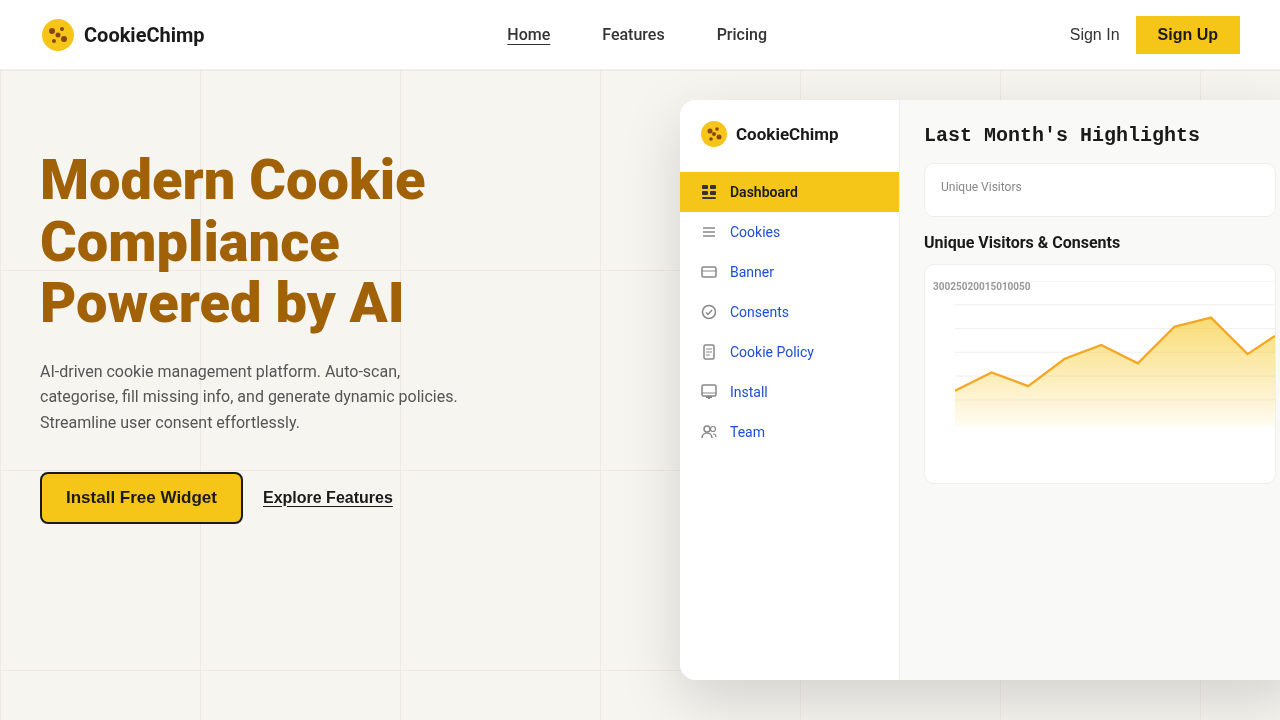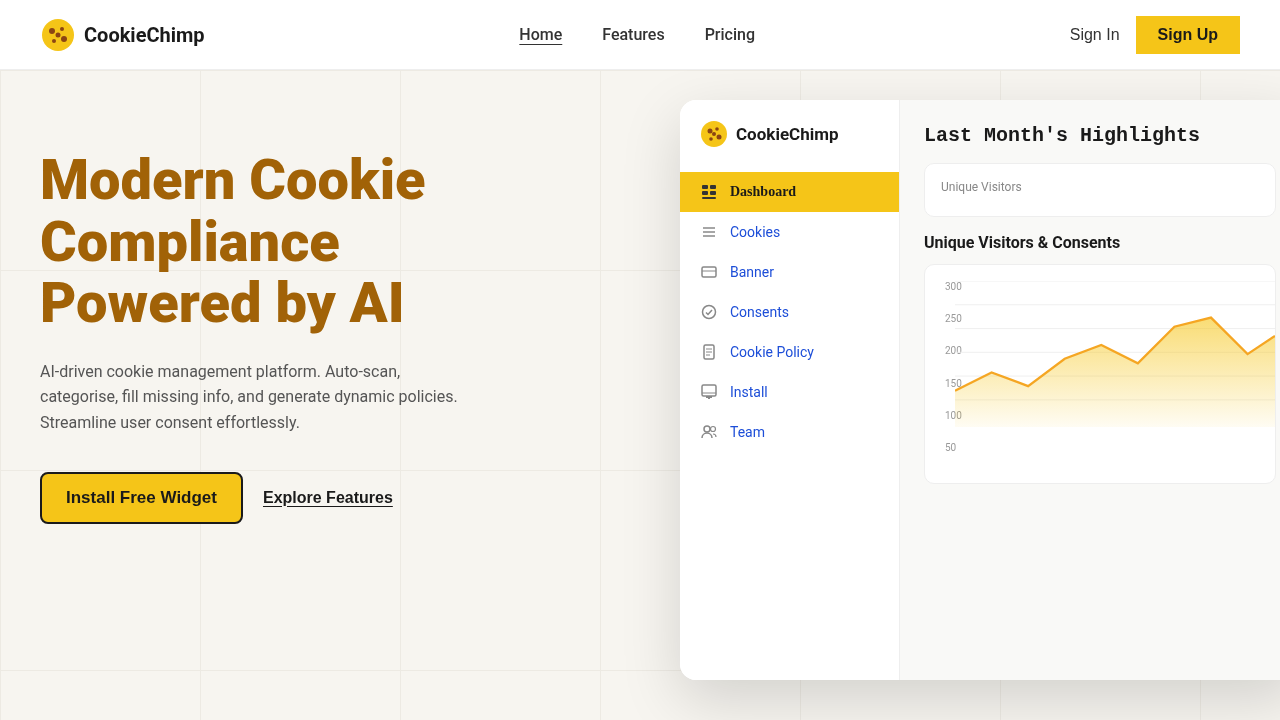--- a/index.html
+++ b/index.html
@@ -35,21 +35,21 @@
       height: 36px;
     }
     .nav-logo-text {
       font-size: 20px;
       font-weight: 700;
       color: #1a1a1a;
     }
     .nav-links {
       display: flex;
       align-items: center;
-      gap: 40px;
+      gap: 52px;
       list-style: none;
     }
     .nav-links a {
       text-decoration: none;
       color: #333;
       font-size: 16px;
       font-weight: 500;
     }
     .nav-links a.active {
       text-decoration: underline;
@@ -192,21 +192,20 @@
       padding: 11px 20px;
       font-size: 14px;
       color: #1d4ed8;
       cursor: pointer;
     }
     .dash-nav-item.active {
       background: #f5c518;
       color: #1a1a1a;
       font-weight: 600;
       border-radius: 0;
-      font-family: Liberation Serif, serif;
     }
     .dash-nav-icon {
       width: 18px;
       height: 18px;
       flex-shrink: 0;
       display: flex;
       align-items: center;
       justify-content: center;
     }
 
@@ -251,27 +250,28 @@
       background: #fff;
       border-radius: 10px;
       border: 1px solid #eee;
       padding: 16px;
       height: 220px;
       position: relative;
       overflow: hidden;
     }
     .chart-labels {
       position: absolute;
-      left: 16px;
+      left: 4px;
       top: 16px;
       bottom: 30px;
       display: flex;
-      flex-direction: column;
+      flex-direction: row;
       justify-content: space-between;
       padding-left: 4px;
+      font-weight: bold;
     }
     .chart-label {
       font-size: 10px;
       color: #999;
     }
     .chart-svg {
       position: absolute;
       left: 30px;
       right: 0;
       top: 16px;

